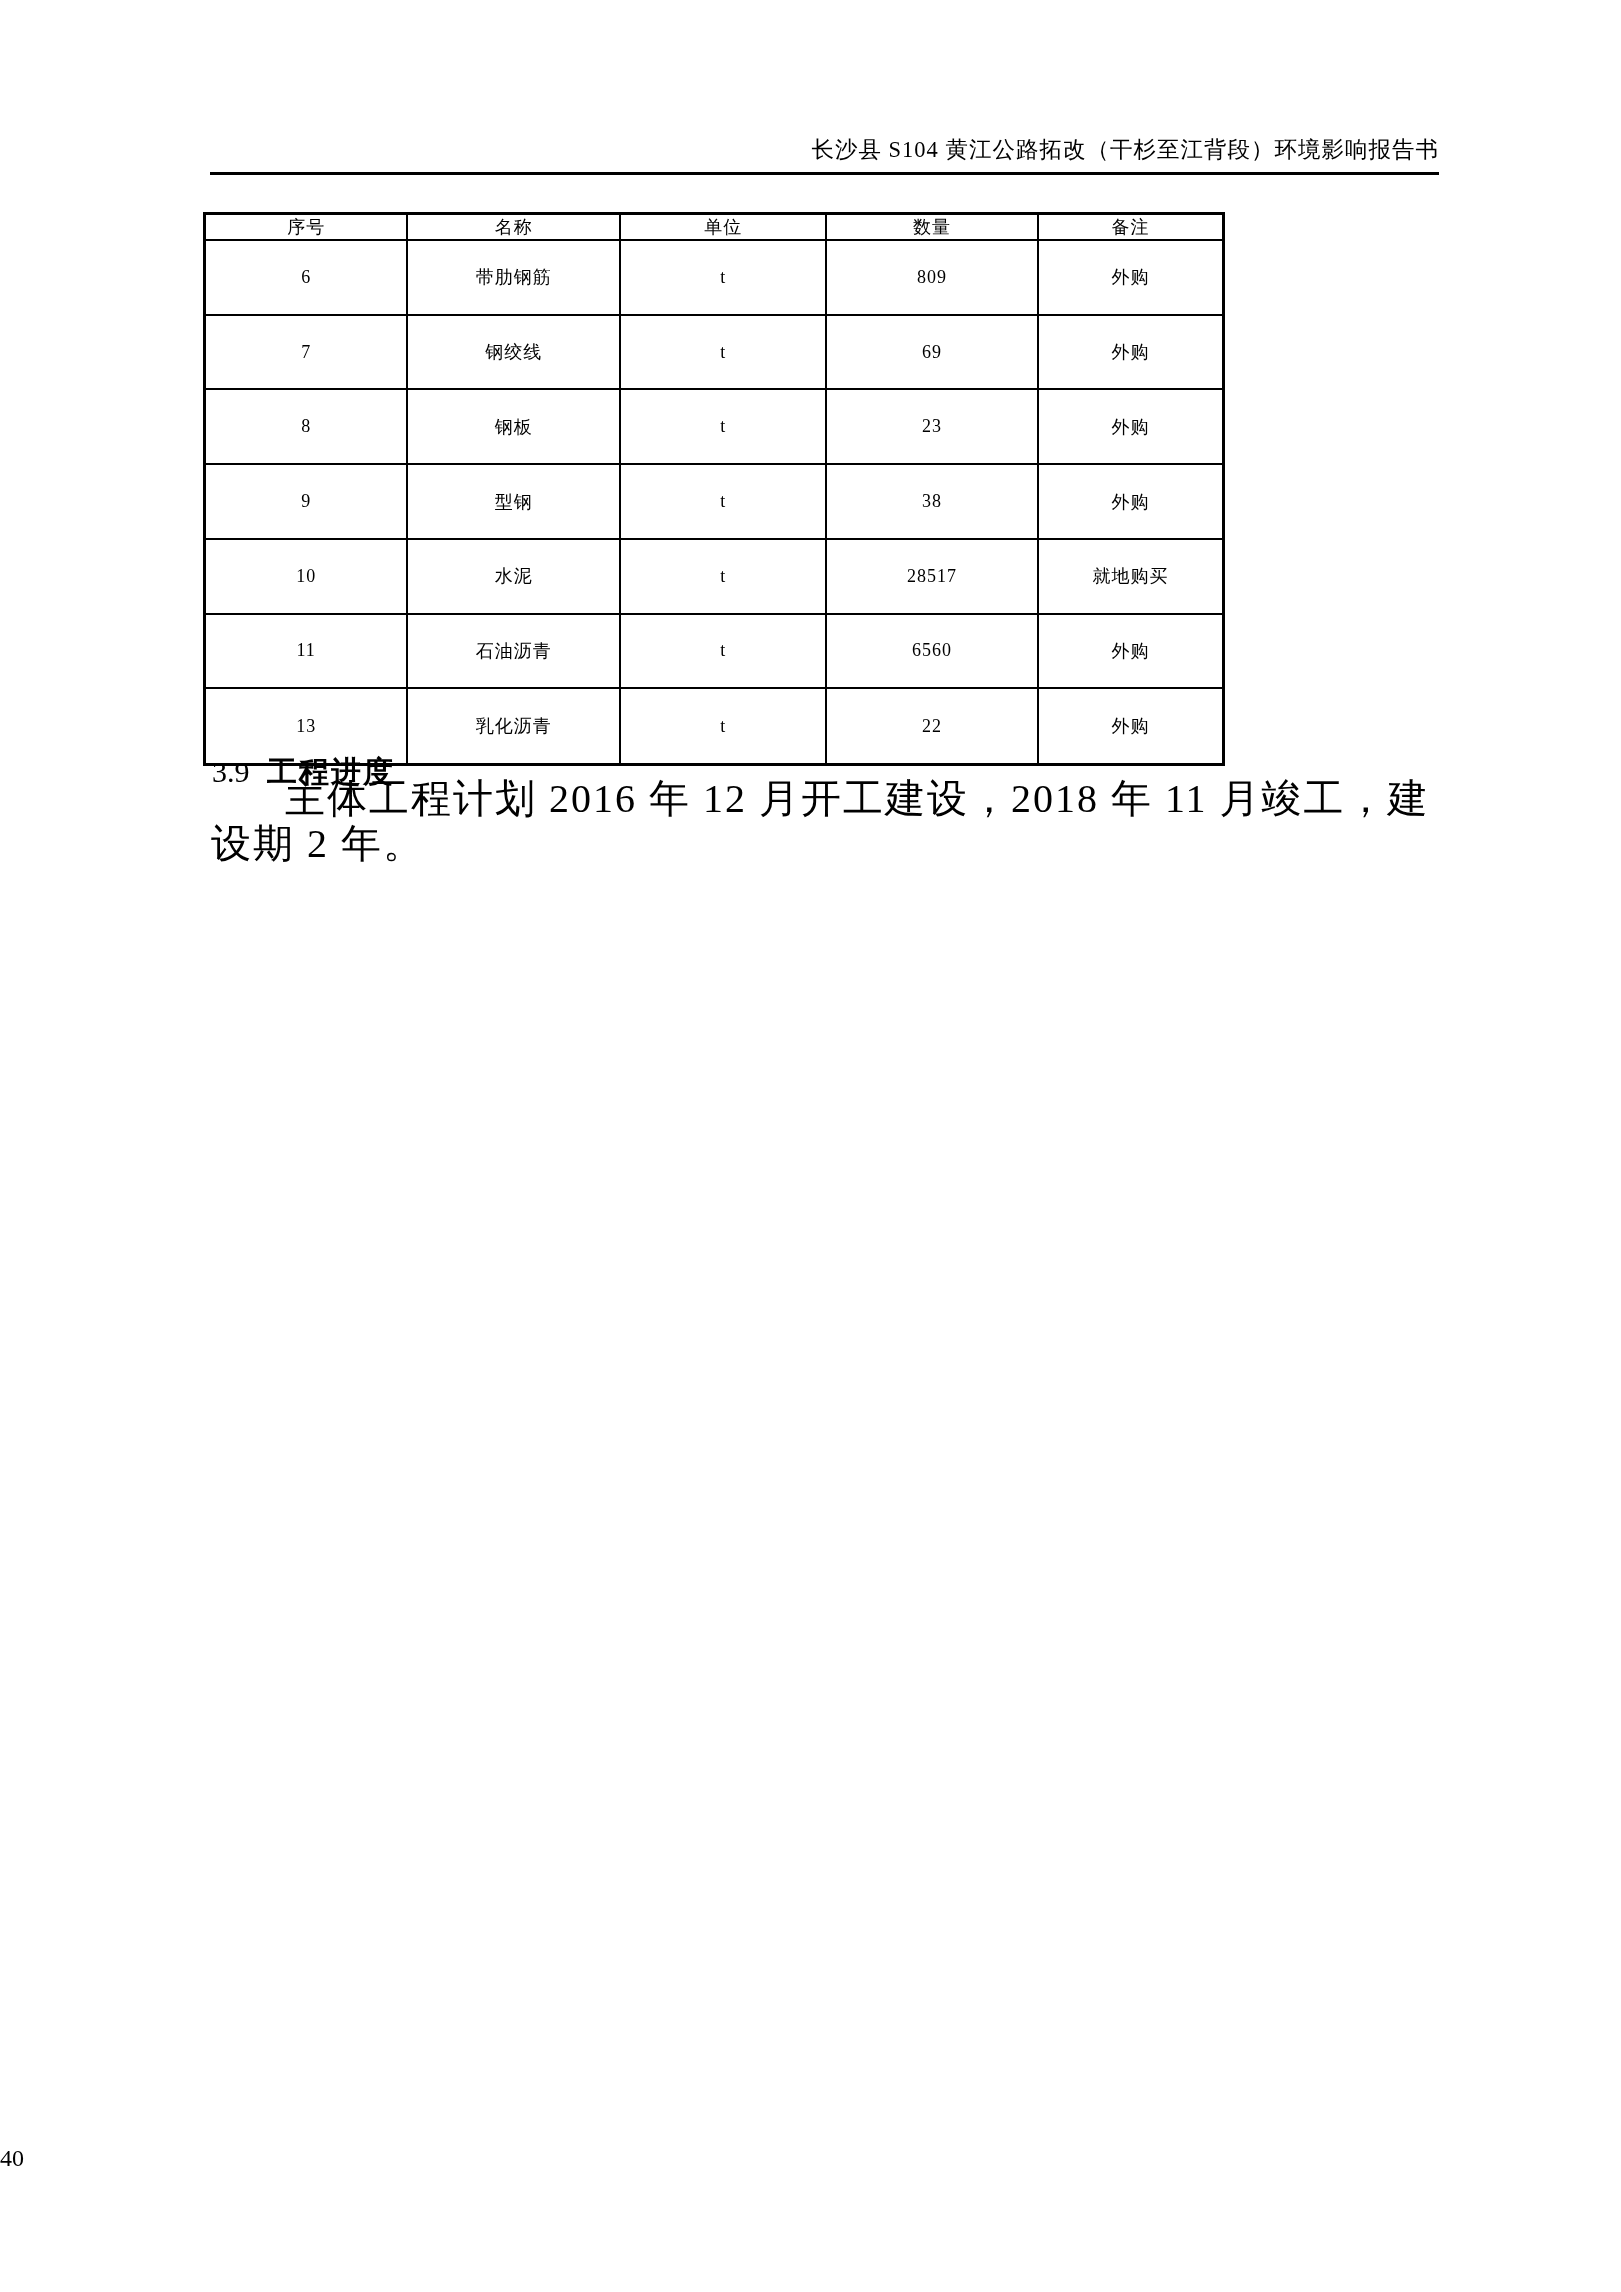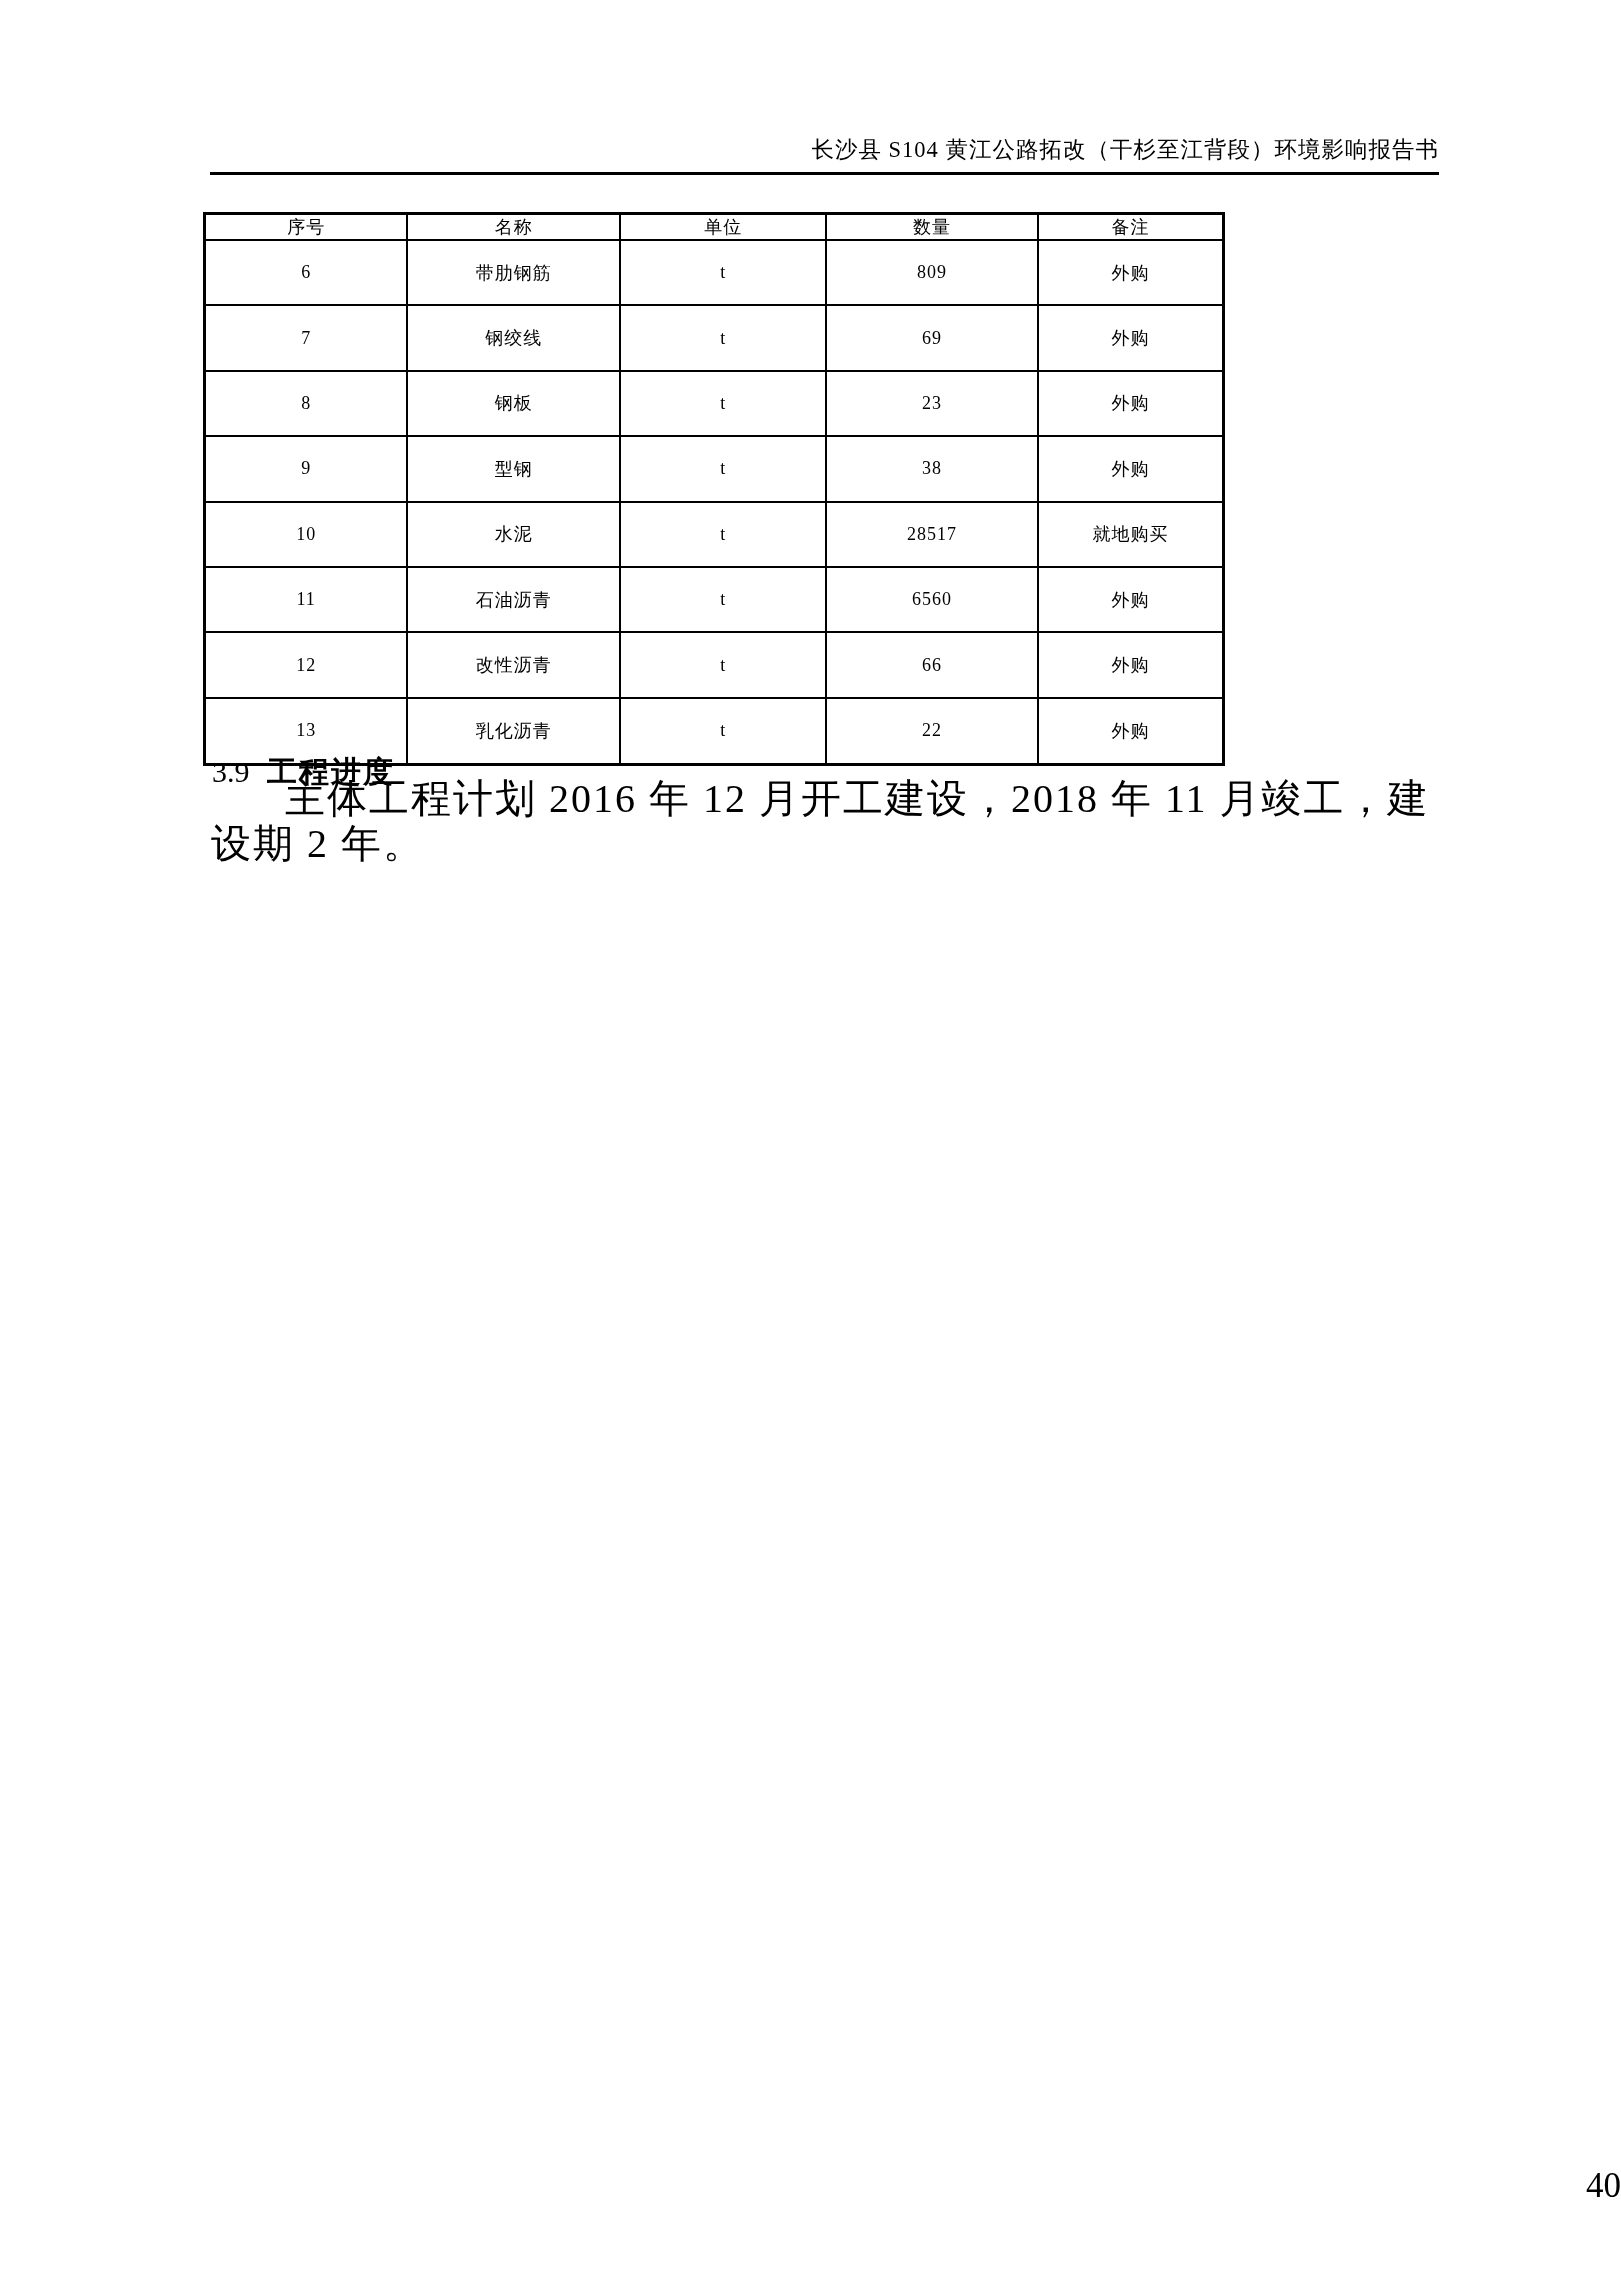--- a/index.html
+++ b/index.html
@@ -85,24 +85,23 @@
     line-height: 45px;
     text-indent: 74px;
     letter-spacing: 2px;
   }
   
   #page-number {
     position: absolute;
     left: 0;
     top: 2143px;
     width: 1621px;
-    text-align: right;
-    font-size: 35px;
+    text-align: left;
+    font-size: 24px;
     line-height: 31px;
-    margin-top: 27px;
   }
 </style>
 </head>
 <body>
 
 <div id="page">
 
   <div id="doc-header">长沙县 S104 黄江公路拓改（干杉至江背段）环境影响报告书</div>
 
   <table id="materials-table">
@@ -159,27 +158,20 @@
         <td>就地购买</td>
       </tr>
       <tr>
         <td>11</td>
         <td>石油沥青</td>
         <td>t</td>
         <td>6560</td>
         <td>外购</td>
       </tr>
       <tr>
-        <td>12</td>
-        <td>改性沥青</td>
-        <td>t</td>
-        <td>66</td>
-        <td>外购</td>
-      </tr>
-      <tr>
         <td>13</td>
         <td>乳化沥青</td>
         <td>t</td>
         <td>22</td>
         <td>外购</td>
       </tr>
     </tbody>
   </table>
 
   <div id="section-heading">

